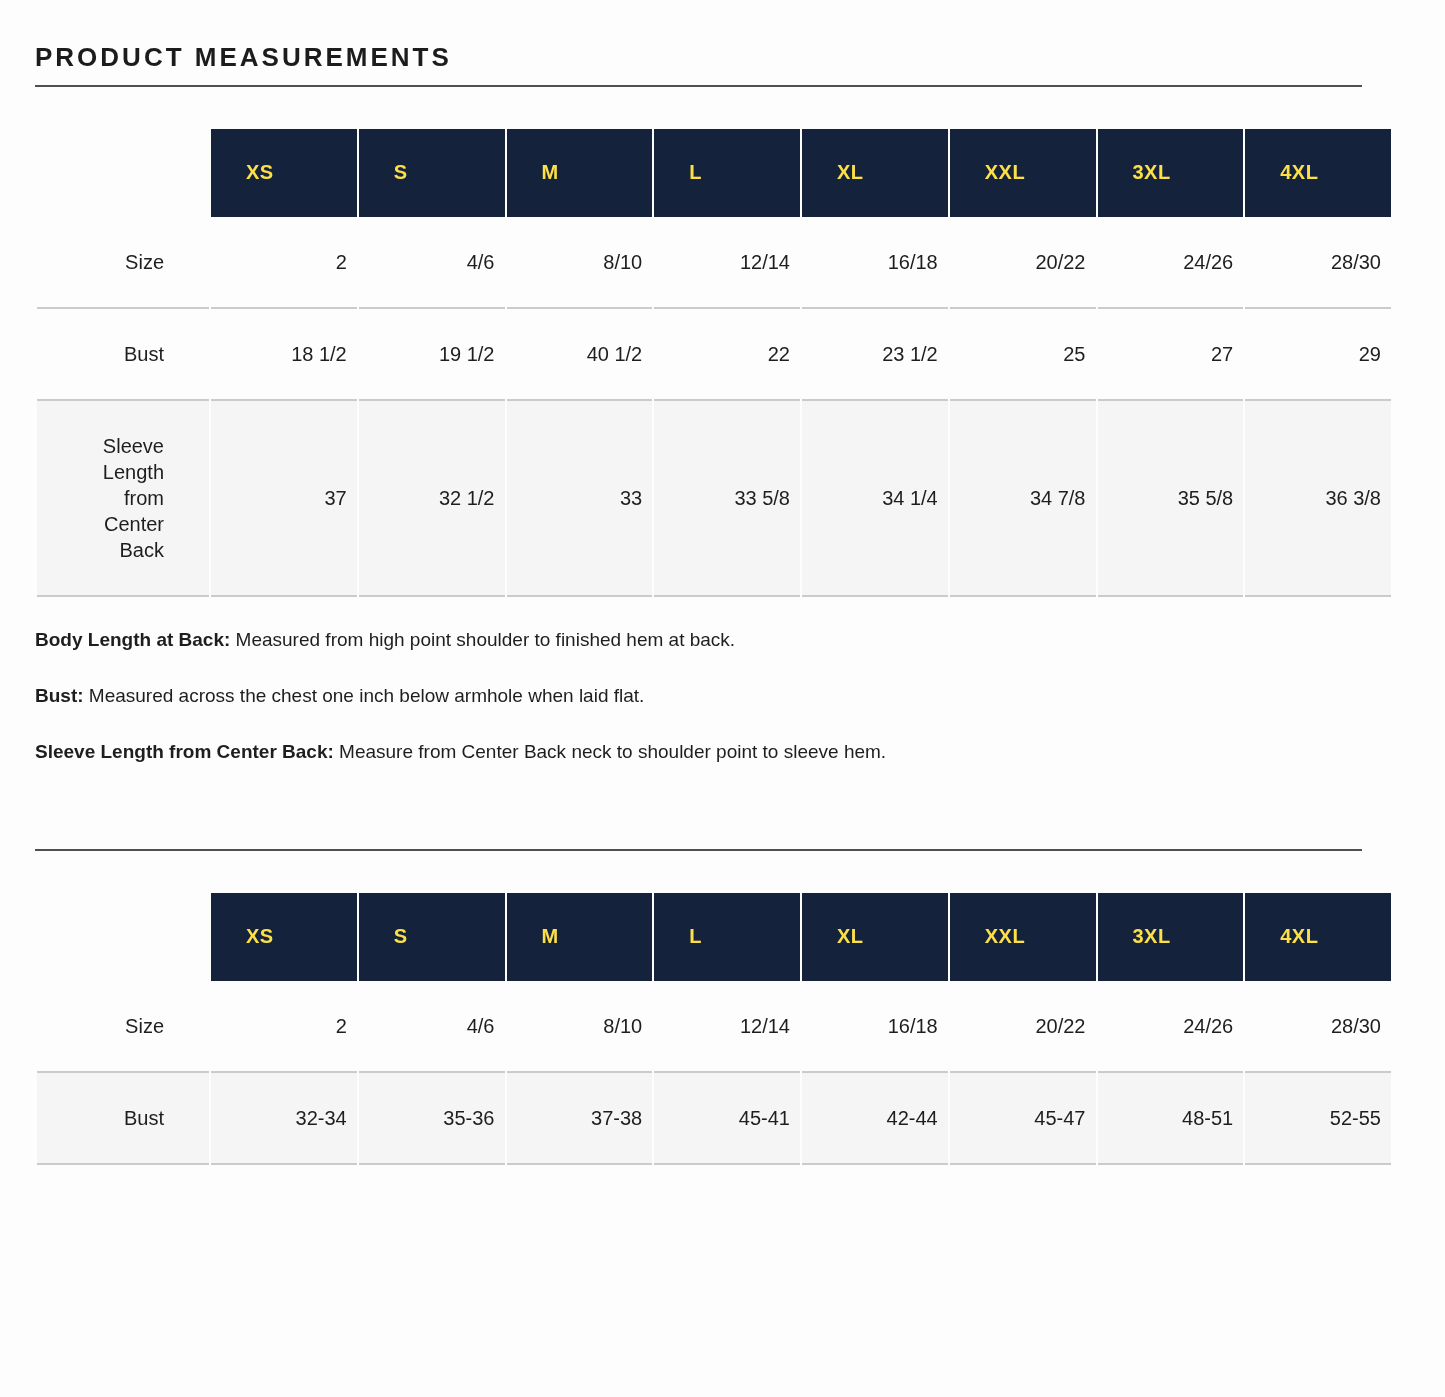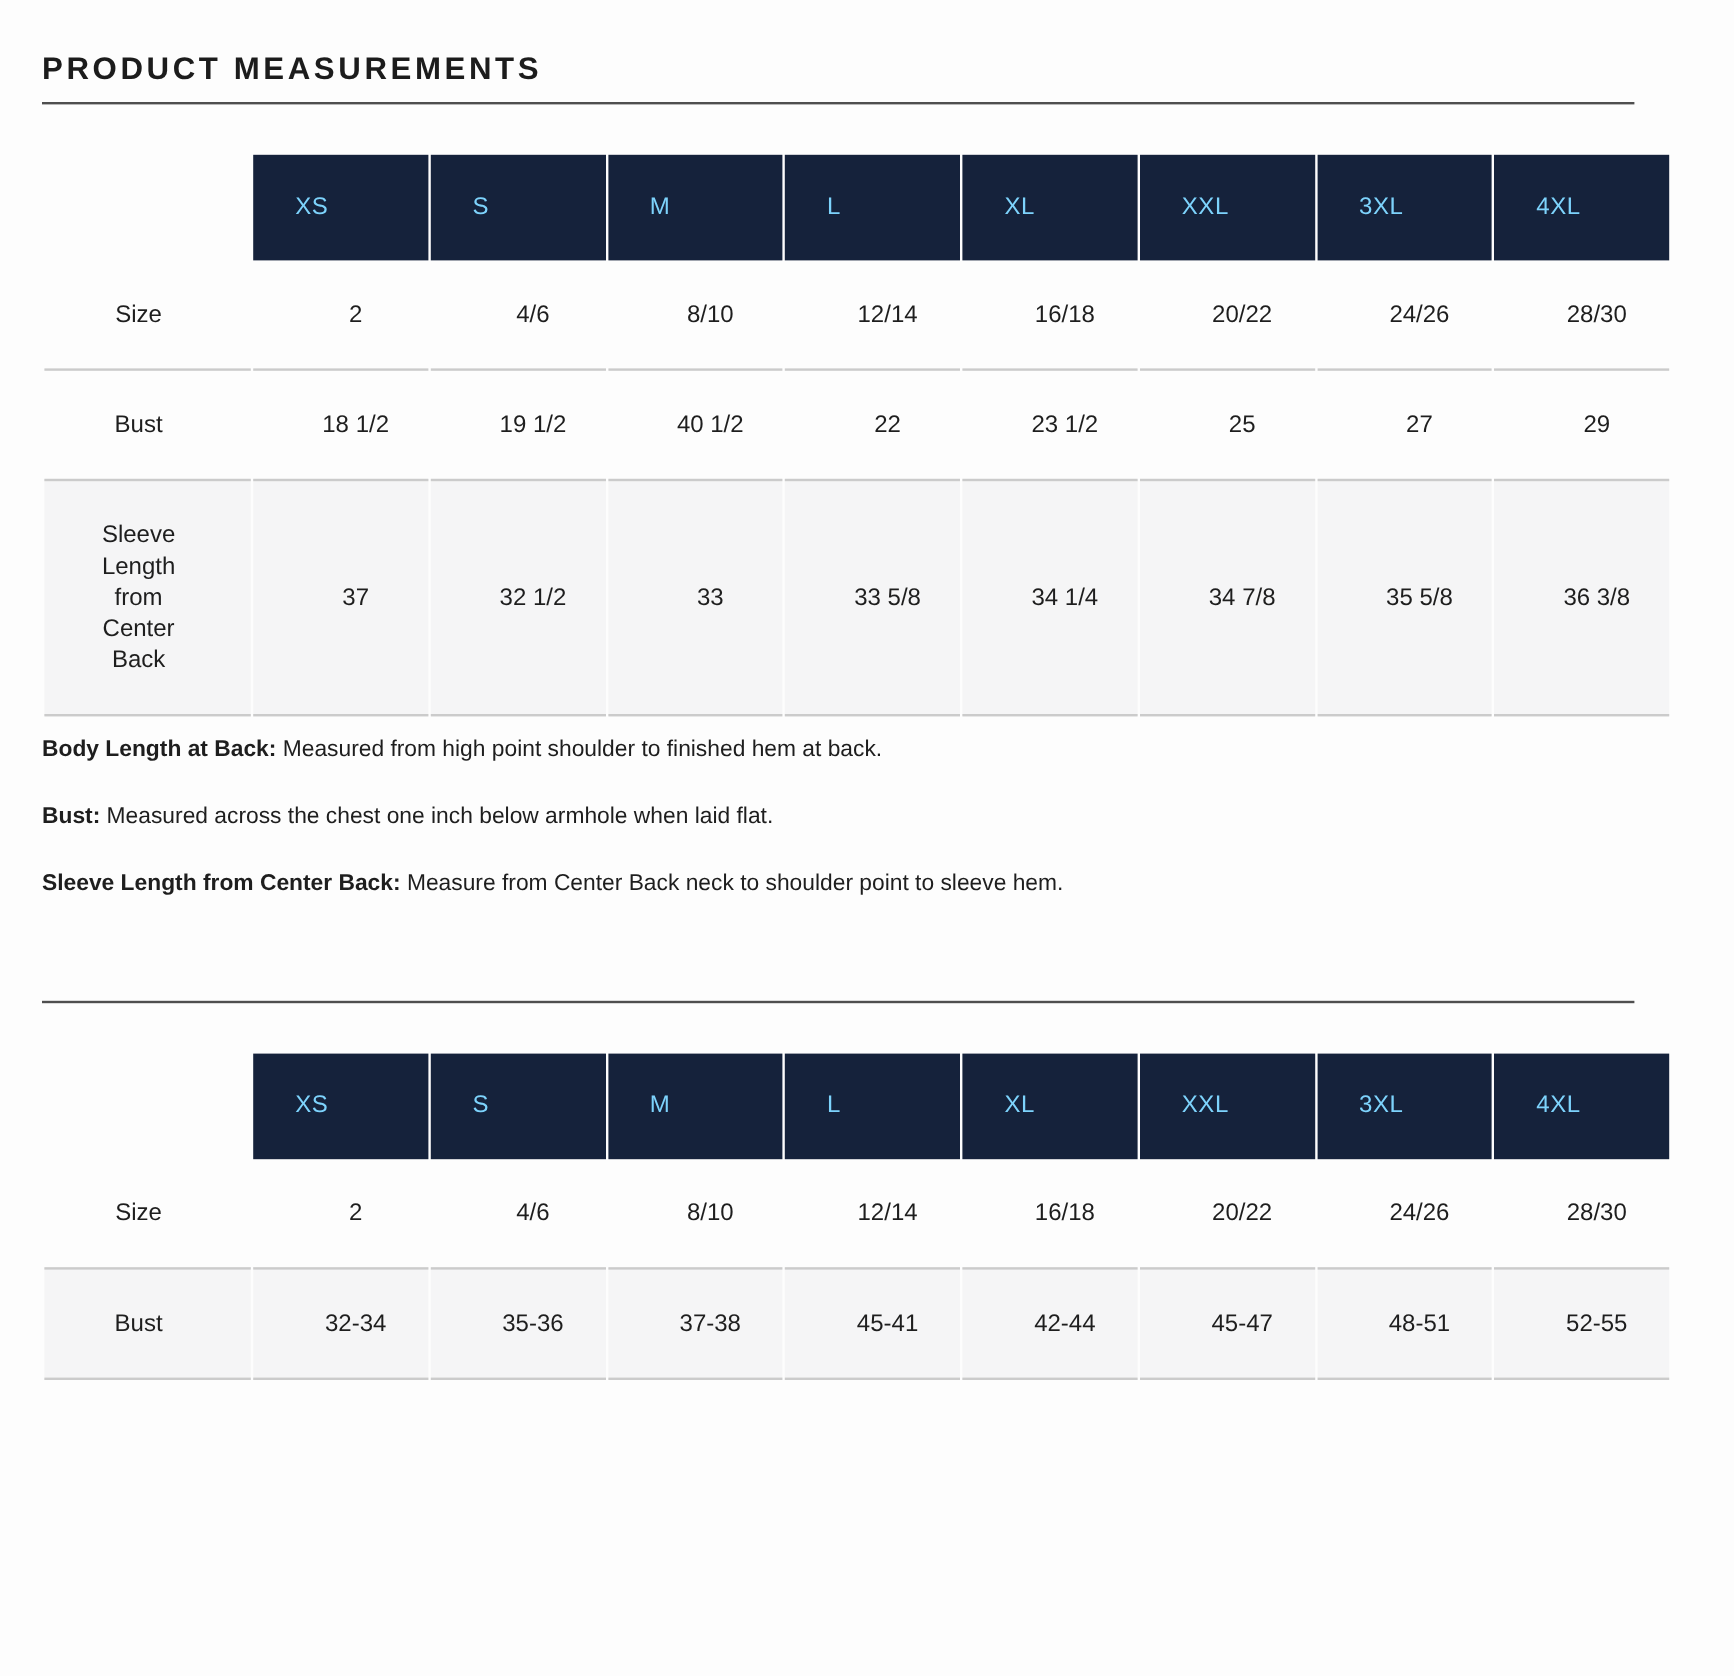--- a/index.html
+++ b/index.html
@@ -44,48 +44,48 @@
     border-spacing:2px 0;
     margin-top:42px;
     font-size:20px;
   }
   table.size-table th.corner{
     width:172px;
     background:transparent;
   }
   table.size-table th{
     background:var(--navy);
-    color:#7dd3fc;
-    font-weight:normal;
+    color:#fde047;
+    font-weight:bold;
     text-align:left;
     height:88px;
     padding:0 10px 0 35px;
     letter-spacing:0.5px;
     vertical-align:middle;
   }
   table.size-table td{
     padding:32px 10px 32px 35px;
     line-height:26px;
     vertical-align:middle;
-    text-align:center;
+    text-align:right;
   }
   table.size-table td.row-label{
     padding:32px 45px 32px 30px;
   }
   table.size-table tbody tr.shaded td{
     background:var(--shaded);
   }
   table.size-table tbody tr + tr td{
     border-top:2px solid var(--divider);
   }
   table.size-table tbody tr:last-child td{
     border-bottom:2px solid var(--divider);
   }
   .notes{
-    margin-top:17px;
+    margin-top:32px;
   }
   .note{
     margin:0 0 34px 0;
     font-size:19px;
     line-height:22px;
   }
   .note strong{
     font-weight:bold;
   }
   .section-size-charts{

